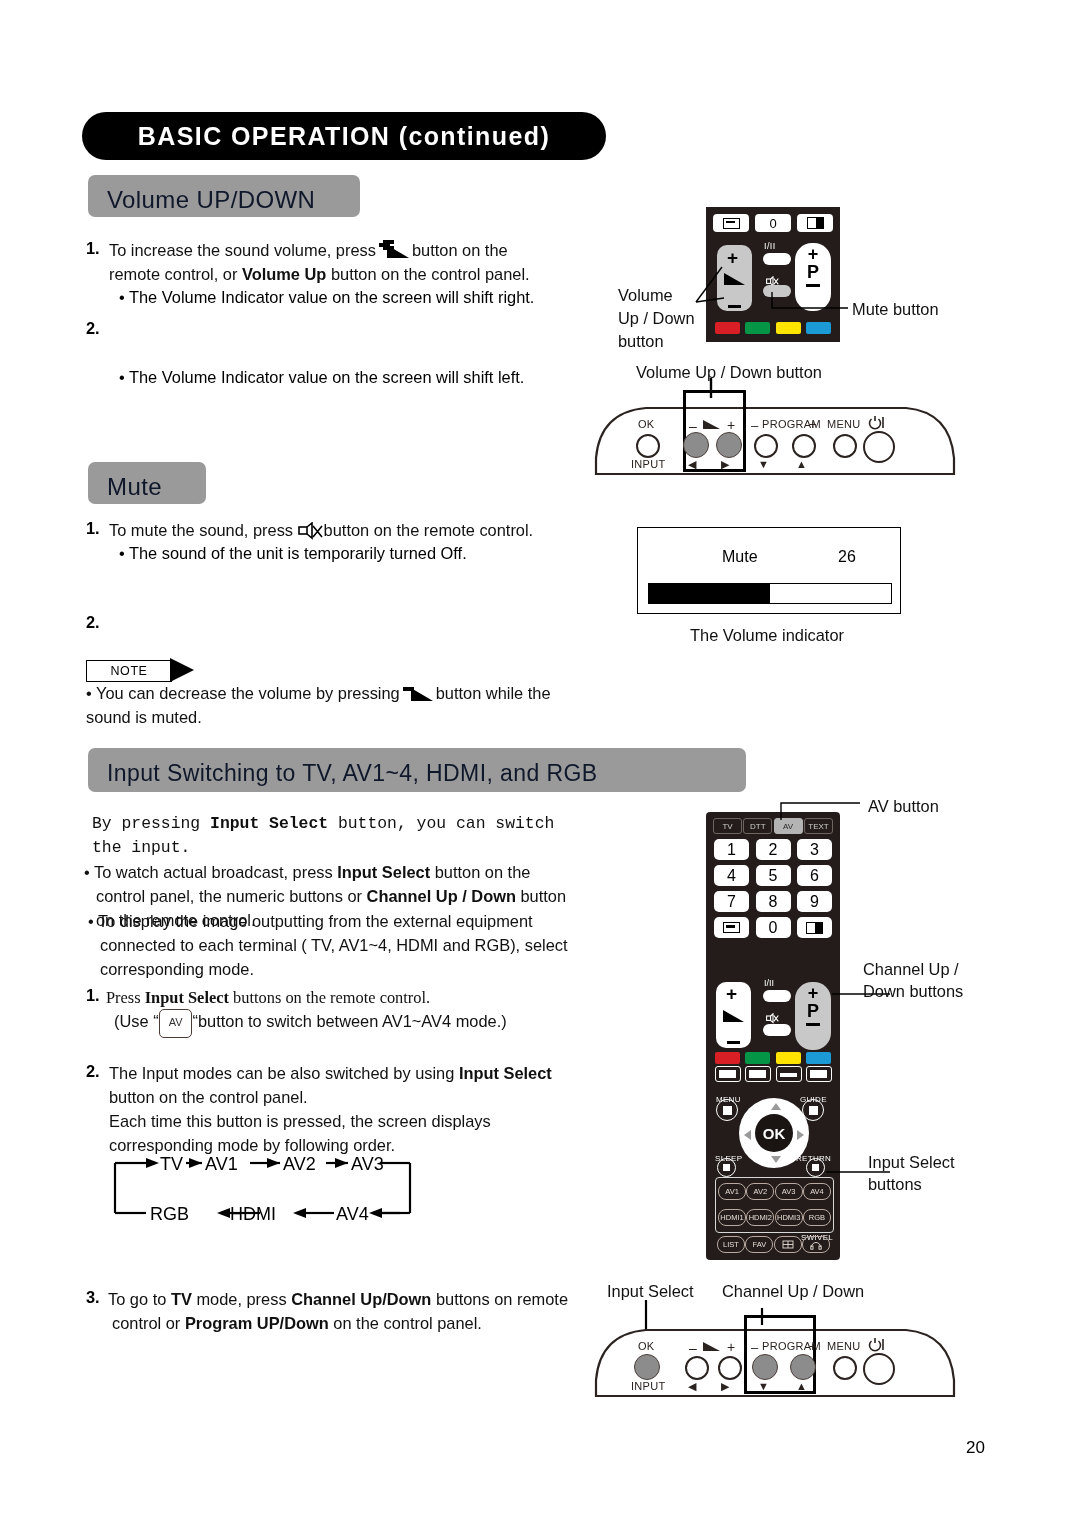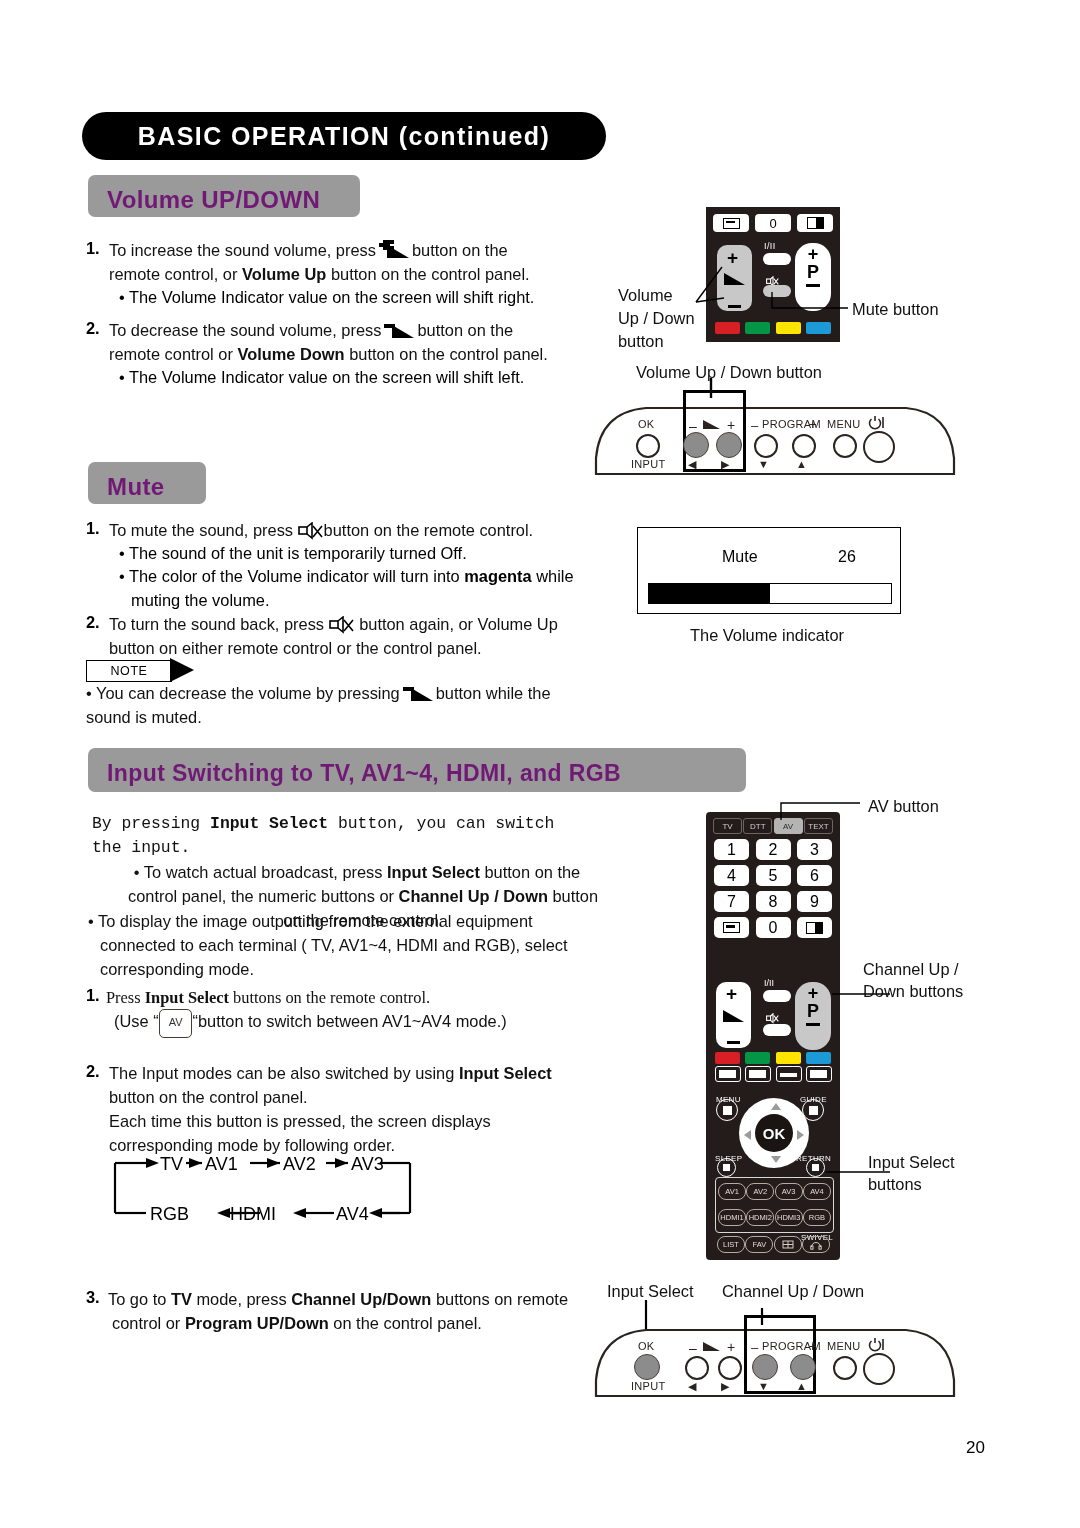--- a/index.html
+++ b/index.html
@@ -9,21 +9,21 @@
   
   .chapter-bar{
     position:absolute;left:82px;top:112px;width:524px;height:48px;
     background:#000;border-radius:24px;display:flex;align-items:center;justify-content:center;
   }
   .chapter-bar span{color:#fff;font-size:25px;font-weight:bold;letter-spacing:1.4px;}
 
   .sect-bar{
     position:absolute;background:#9a9a9a;border-radius:7px;display:flex;align-items:center;
   }
-  .sect-bar span{color:#701a75;font-weight:bold;letter-spacing:0.4px;margin-top:7px;}
+  .sect-bar span{color:#0f172a;font-weight:normal;letter-spacing:0.4px;margin-top:7px;}
 
   #sect-volume{left:88px;top:175px;width:272px;height:42px;}
   #sect-volume span{font-size:24px;padding-left:19px;}
   #sect-mute{left:88px;top:462px;width:118px;height:42px;}
   #sect-mute span{font-size:24px;padding-left:19px;}
   #sect-input{left:88px;top:748px;width:658px;height:44px;}
   #sect-input span{font-size:23px;padding-left:19px;}
 
   
   .txt{position:absolute;font-size:16.4px;line-height:23.8px;color:#111;}
@@ -154,84 +154,62 @@
   </div>
 
   <div class="num" style="left:86px;top:239px;">1.</div>
   <div class="txt" style="left:109px;top:239px;width:470px;">
     <span>To increase the sound volume, press</span><span class="ico-volup"></span><span>button on the</span><br>
     <span>remote control, or </span><b>Volume Up</b><span> button on the control panel.</span>
   </div>
   <div class="bullet" style="left:119px;top:286px;">• The Volume Indicator value on the screen will shift right.</div>
 
   <div class="num" style="left:86px;top:319px;">2.</div>
-  <div class="txt" style="left:109px;top:319px;width:470px;">
-    <span>To decrease the sound volume, press</span><span class="ico-voldn"></span><span>button on the</span><br>
-    <span>remote control or </span><b>Volume Down</b><span> button on the control panel.</span>
-  </div>
   <div class="bullet" style="left:119px;top:366px;">• The Volume Indicator value on the screen will shift left.</div>
 
   <div class="sect-bar" id="sect-mute">
     <span>Mute</span>
   </div>
 
   <div class="num" style="left:86px;top:519px;">1.</div>
   <div class="txt" style="left:109px;top:519px;width:470px;">
     <span>To mute the sound, press</span>
     <span class="ico-mute">
       <svg width="26" height="18" viewBox="0 0 26 18">
           <g fill="none" stroke="#000" stroke-width="1.6">
       <rect x="1" y="5" width="8" height="7"></rect>
             <path d="M9 5 L14 1 L14 16 L9 12"></path>
       <path d="M15 4 L24 15 M24 4 L15 15"></path>
           </g>
         </svg>
     </span><span>button on the remote control.</span>
   </div>
   <div class="bullet" style="left:119px;top:542px;">• The sound of the unit is temporarily turned Off.</div>
-  <div class="bullet" style="left:119px;top:565px;width:470px;">
-    <span>• The color of the Volume indicator will turn into </span><b>magenta</b><span> while</span><br>
-    <span style="padding-left:12px">muting the volume.</span>
-  </div>
 
   <div class="num" style="left:86px;top:613px;">2.</div>
-  <div class="txt" style="left:109px;top:613px;width:480px;">
-    <span>To turn the sound back, press</span>
-    <span class="ico-mute">
-      <svg width="26" height="18" viewBox="0 0 26 18">
-          <g fill="none" stroke="#000" stroke-width="1.6">
-      <rect x="1" y="5" width="8" height="7"></rect>
-            <path d="M9 5 L14 1 L14 16 L9 12"></path>
-      <path d="M15 4 L24 15 M24 4 L15 15"></path>
-          </g>
-        </svg>
-    </span>
-    <span>button again, or Volume Up</span><br>
-    <span>button on either remote control or the control panel.</span>
-  </div>
 
   <div class="note-flag">
     <span>NOTE</span>
   </div>
   <div class="note-arrow"></div>
 
   <div class="txt" style="left:86px;top:682px;width:500px;">
     <span>• You can decrease the volume by pressing</span><span class="ico-voldn"></span><span>button while the</span><br>
     <span>sound is muted.</span>
   </div>
 
   <div class="sect-bar" id="sect-input">
     <span>Input Switching to TV, AV1~4, HDMI, and RGB</span>
   </div>
 
   <div class="txt" style="left:92px;top:812px;width:500px;font-family:Liberation Mono, monospace;">
     <span>By pressing </span><b>Input Select</b><span> button, you can switch the input.</span>
   </div>
 
-  <div class="txt" style="left:102px;top:861px;width:510px;text-align:center;">
+  <div class="txt" style="left:84px;top:861px;width:510px;">
     <span>• To watch actual broadcast, press </span><b>Input Select</b><span> button on the</span><br>
     <span style="padding-left:12px">control panel, the numeric buttons or </span><b>Channel Up / Down</b><span> button</span><br>
     <span style="padding-left:12px">on the remote control.</span>
   </div>
 
   <div class="txt" style="left:88px;top:910px;width:520px;">
     <span>• To display the image outputting from the external equipment</span><br>
     <span style="padding-left:12px">connected to each terminal ( TV, AV1~4, HDMI and RGB), select</span><br>
     <span style="padding-left:12px">corresponding mode.</span>
   </div>

